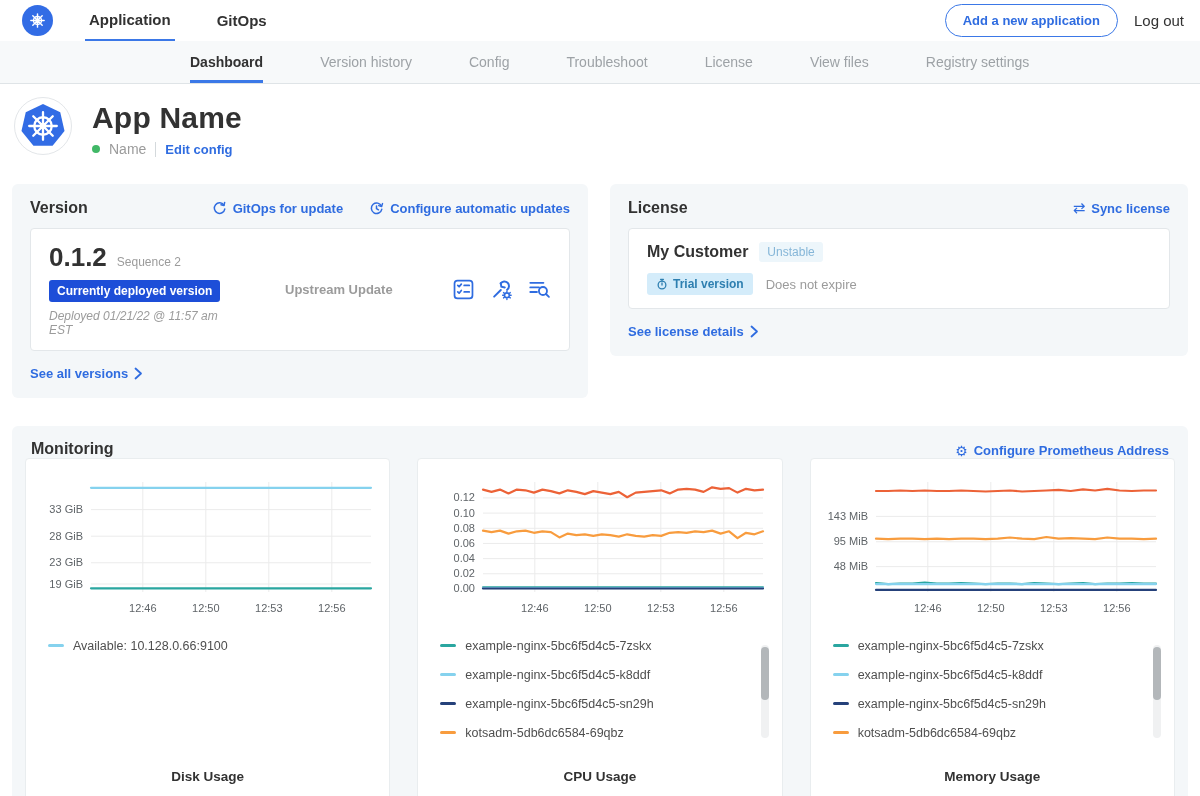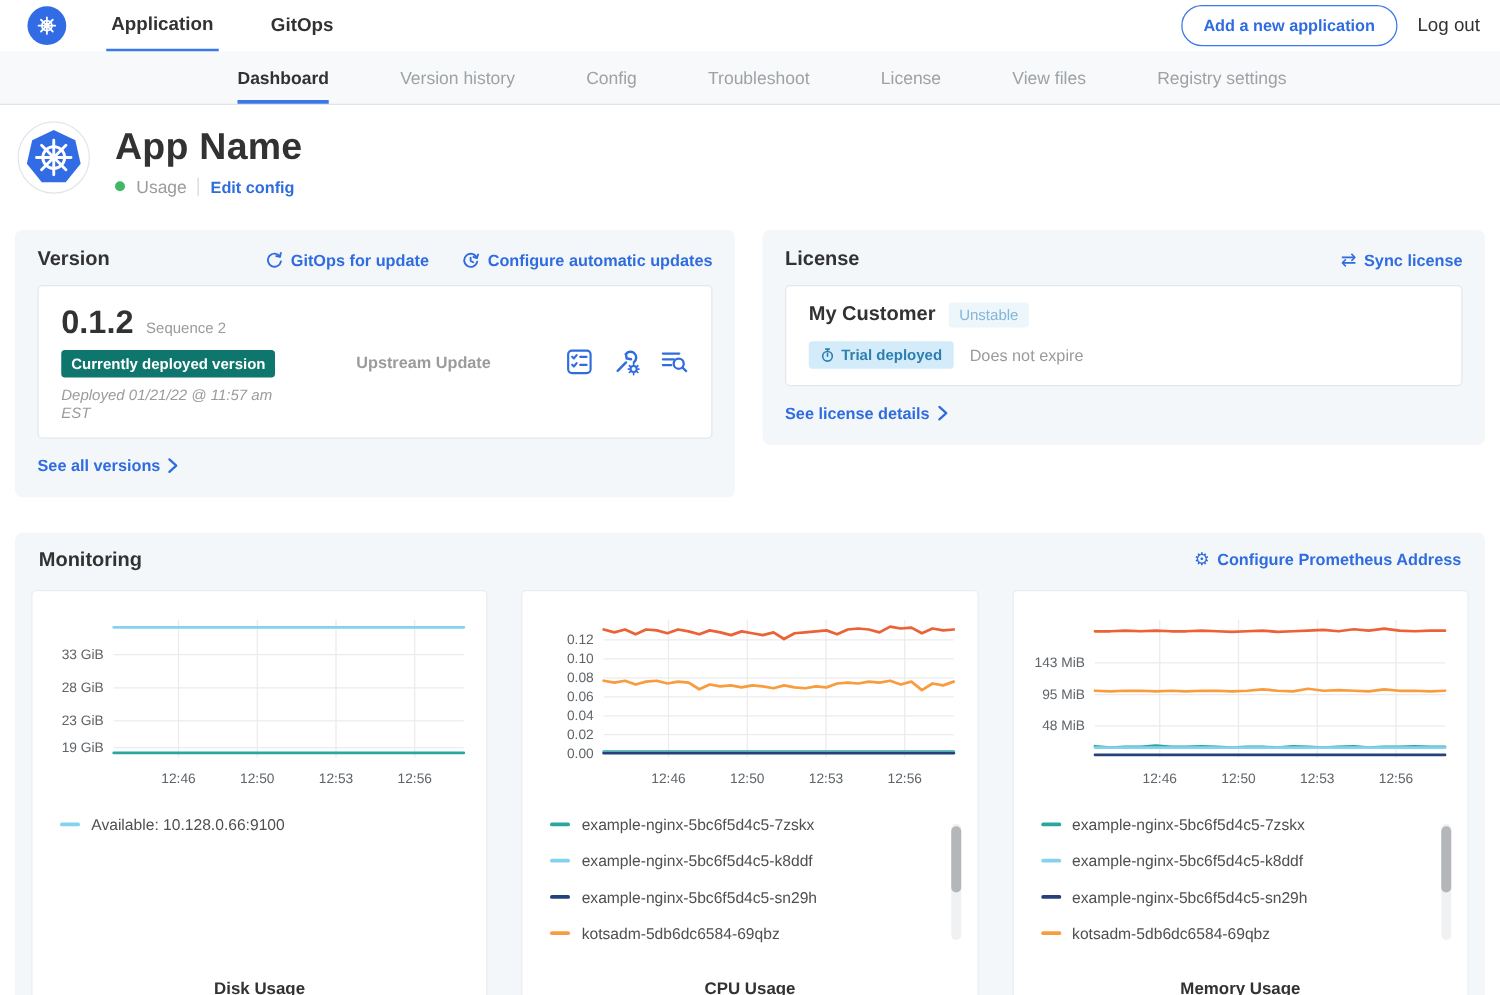--- a/index.html
+++ b/index.html
@@ -40,36 +40,36 @@
   .card-header h2 { font-size:16px; font-weight:700; }
   .card-header .links { margin-left:auto; display:flex; gap:26px; }
   .inner-card { background:#fff; border:1px solid #e3e7ea; border-radius:4px; padding:13px 18px; }
   
   .version-body { display:flex; align-items:center; }
   .version-left { width:192px; flex:none; }
   .version-num-row { display:flex; align-items:baseline; gap:10px; }
   .version-num { font-size:26px; font-weight:800; color:#323232; }
   .muted { color:#9b9b9b; }
   .seq { font-size:12px; }
-  .deployed-badge { display:inline-block; background:#0f766e; color:#fff; font-size:12px; font-weight:700; padding:4px 8px; border-radius:3px; margin:7px 0 7px; }
+  .deployed-badge { display:inline-block; background:#1d4ed8; color:#fff; font-size:12px; font-weight:700; padding:4px 8px; border-radius:3px; margin:7px 0 7px; }
   .deployed-at { font-size:12px; color:#9b9b9b;font-style:italic; }
   .upstream { margin-left:44px; font-size:13px; font-weight:700; color:#9b9b9b; }
   .version-actions { margin-left:auto; display:flex; gap:15px; color:#2f6ce0; }
   .icon-btn { background:none; border:none; color:#2f6ce0; cursor:pointer; padding:0; display:flex; }
   .card-footer-link { margin-top:13px; }
   
   .license-row1 { display:flex; align-items:center; gap:11px; }
   .customer-name { font-size:16px; font-weight:700; }
   .channel-badge { background:#edf6fb; color:#85b6d8; font-size:12px; padding:3px 8px; border-radius:3px; }
   .license-row2 { display:flex; align-items:center; gap:13px; margin-top:11px; }
   .trial-badge { background:#d4ecfa; color:#2e7fb0; font-size:12px; font-weight:700; padding:4px 9px; border-radius:3px; display:inline-flex; align-items:center; gap:5px; }
   .expiry { font-size:13px; color:#9b9b9b; }
   
   .monitoring { margin:28px 12px 0; background:#f4f7f9; border-radius:6px; padding:14px 13px 13px; }
-  .mon-header { display:flex; align-items:flex-start; padding:0 6px; margin-bottom:14px; }
+  .mon-header { display:flex; align-items:flex-end; padding:0 6px; }
   .mon-header h2 { font-size:16px; font-weight:700; }
   .mon-header .link { margin-left:auto; }
   .gear-glyph { font-family:"DejaVu Sans", sans-serif; font-size:14px; font-weight:400; line-height:1; }
   .sync-glyph { font-family:"DejaVu Sans", sans-serif; font-size:15px; font-weight:400; line-height:1; }
   .charts-row { display:flex; gap:27px; }
   .chart-card { background:#fff; border:1px solid #e9edef; border-radius:4px; flex:1; height:342px; position:relative; padding-top:13px; }
   .chart-svg-wrap { margin:0 9px; }
   .legend { margin-top:9px; padding-left:22px; }
   .legend-row { display:flex; align-items:center; gap:9px; height:29px; }
   .legend-swatch { width:16px; height:3px; border-radius:2px; flex:none; }
@@ -122,21 +122,21 @@
         <circle cx="50" cy="50" r="19"></circle>
         <path d="M50 50 L50 20 M50 50 L71.2 28.8 M50 50 L80 50 M50 50 L71.2 71.2 M50 50 L50 80 M50 50 L28.8 71.2 M50 50 L20 50 M50 50 L28.8 28.8"></path>
       </g>
       <circle cx="50" cy="50" r="6" fill="#ffffff"></circle>
     </svg>
   </div>
   <div>
     <h1 class="app-title">App Name</h1>
     <div class="status-row">
       <span class="status-dot"></span>
-      <span class="status-text">Usage</span>
+      <span class="status-text">Name</span>
       <span class="status-divider"></span>
       <span class="link">Edit config</span>
     </div>
   </div>
 </section>
 
 <div class="cards-row">
   <section class="card version-card">
     <div class="card-header">
       <h2>Version</h2>
@@ -228,21 +228,21 @@
         <span class="channel-badge">Unstable</span>
       </div>
       <div class="license-row2">
         <span class="trial-badge">
           <span>
             <svg width="12" height="12" viewBox="0 0 14 14" fill="none" stroke="currentColor" stroke-width="1.5" stroke-linecap="round">
               <circle cx="7" cy="8.2" r="4.5"></circle>
               <path d="M7 3.7 L7 2.1 M5.3 1.5 L8.7 1.5 M7 8.2 L7 5.7"></path>
             </svg>
           </span>
-          <span>Trial deployed</span>
+          <span>Trial version</span>
         </span>
         <span class="expiry">Does not expire</span>
       </div>
     </div>
     <div class="card-footer-link">
       <span class="link">
         <span>See license details</span>
         <span>
           <svg width="9" height="13" viewBox="0 0 9 13">
               <path d="M1.5 1.5 L7 6.5 L1.5 11.5" fill="none" stroke="currentColor" stroke-width="1.8" stroke-linecap="round" stroke-linejoin="round"></path>

